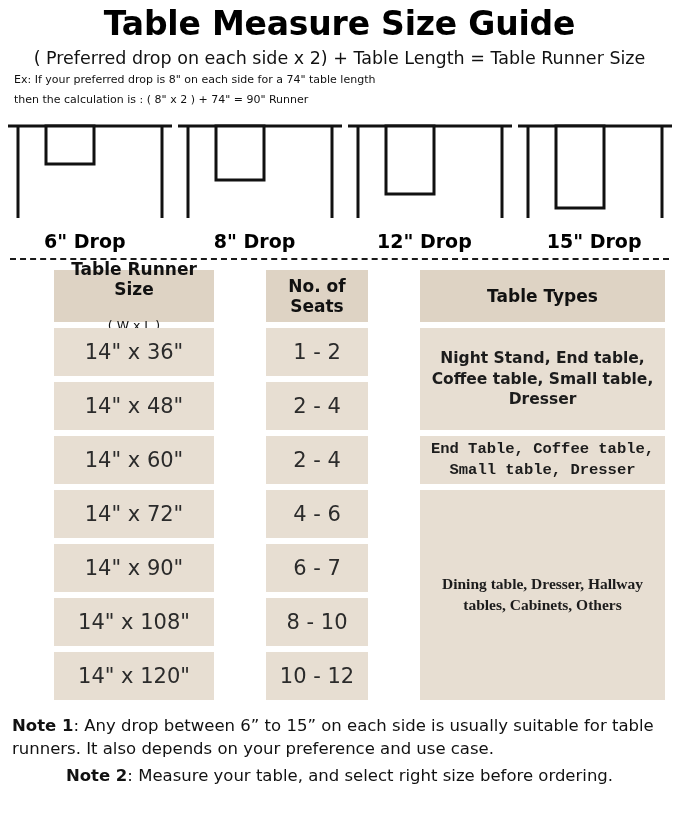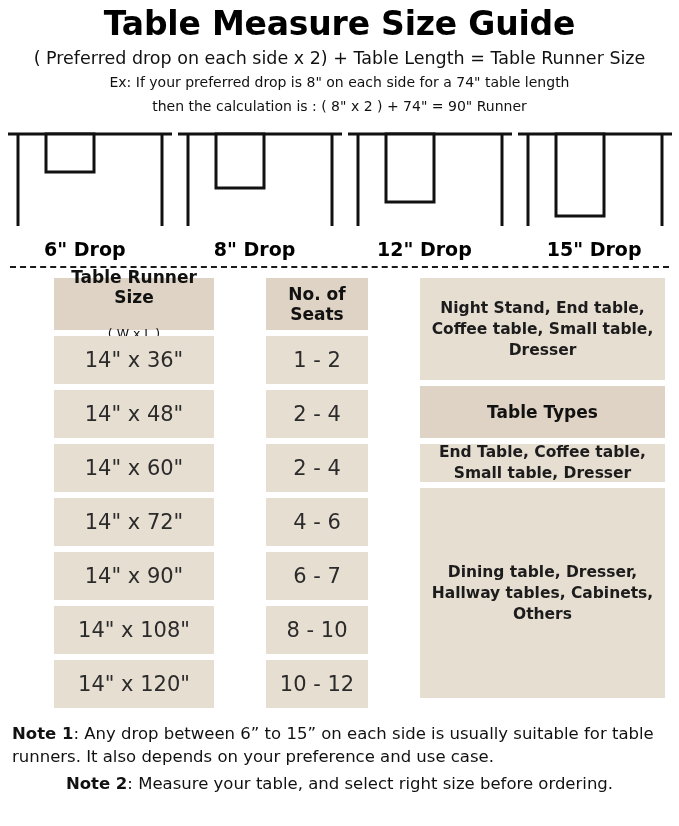--- a/index.html
+++ b/index.html
@@ -31,22 +31,21 @@
     line-height: 1.1;
     color: #000;
   }
   .formula {
     text-align: center;
     font-size: 17.5px;
     margin: 6px 0 2px 0;
     color: #111;
   }
   .example {
-    text-align: center;
-    font-size: 14px;
+    font-size: 11px;
     line-height: 1.35;
     margin: 5px 14px 0 14px;
     color: #111;
   }
 
   
   .diagram {
     margin-top: 10px;
     width: 679px;
     height: 110px;
@@ -114,22 +113,22 @@
     color: #2b2b2b;
     text-align: center;
   }
   .type-cell {
     font-size: 15.5px;
     font-weight: bold;
     line-height: 1.35;
     color: #1c1c1c;
   }
   .t1 { height: 102px; }
-  .t2 { height: 38px; }
-  .t3 { height: 210px; }
+  .t2 { height: 48px; font-family: Liberation Mono, monospace; }
+  .t3 { height: 210px; font-family: Liberation Serif, serif; }
 
   
   .notes {
     margin: 14px 12px 0 12px;
     font-size: 16.5px;
     line-height: 1.4;
     color: #111;
   }
   .notes p { margin: 0 0 4px 0; }
   .notes b { font-weight: bold; margin-top: 38px; }
@@ -203,22 +202,22 @@
       <div class="cell seat-cell">1 - 2</div>
       <div class="cell seat-cell">2 - 4</div>
       <div class="cell seat-cell">2 - 4</div>
       <div class="cell seat-cell">4 - 6</div>
       <div class="cell seat-cell">6 - 7</div>
       <div class="cell seat-cell">8 - 10</div>
       <div class="cell seat-cell">10 - 12</div>
     </div>
 
     <div class="col">
+      <div class="cell head">Table Types</div>
       <div class="cell type-cell t1">Night Stand, End table, Coffee table, Small table, Dresser</div>
-      <div class="cell head">Table Types</div>
       <div class="cell type-cell t2">End Table, Coffee table, Small table, Dresser</div>
       <div class="cell type-cell t3">Dining table, Dresser, Hallway tables, Cabinets, Others</div>
     </div>
 
   </div>
 
   <div class="notes">
     <p class="note1"><b>Note 1</b><span>: Any drop between 6” to 15” on each side is usually suitable for table runners. It also depends on your preference and use case.</span></p>
     <p class="note2"><b>Note 2</b><span>: Measure your table, and select right size before ordering.</span></p>
   </div>

